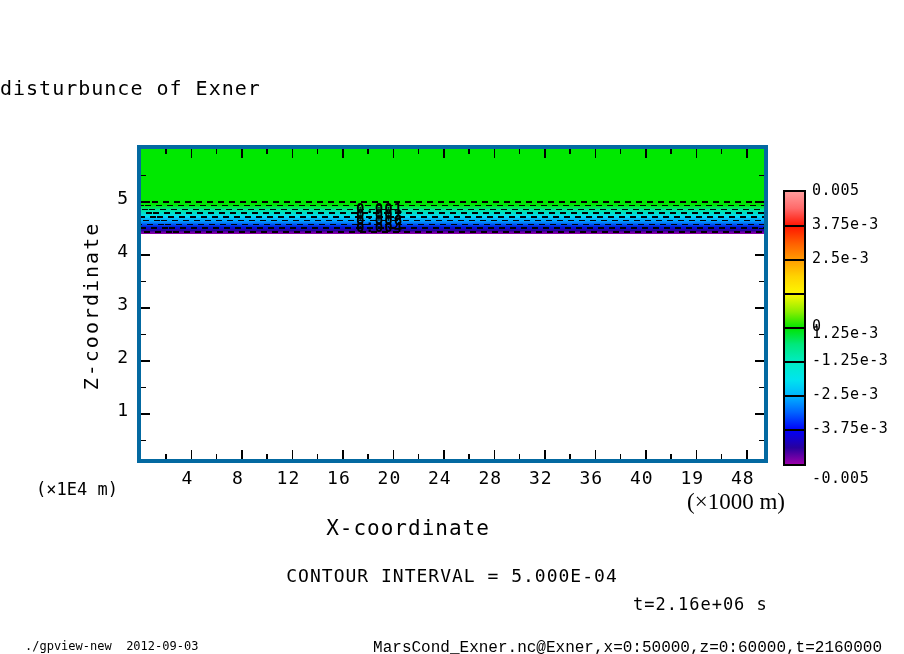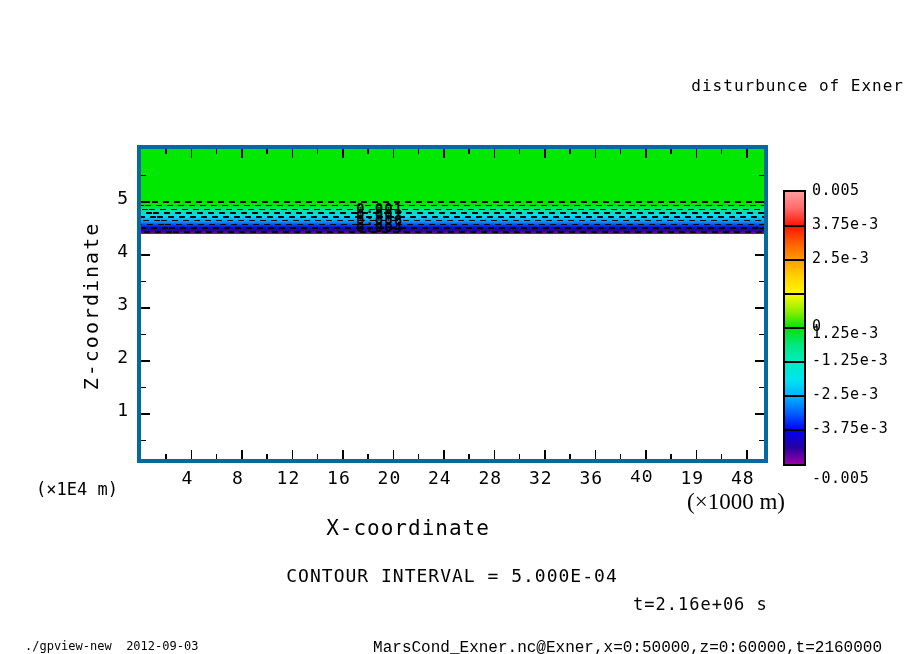--- a/index.html
+++ b/index.html
@@ -1,19 +1,19 @@
 <!DOCTYPE html>
 <html><head>
 <meta charset="utf-8">
 <style>
   html,body{margin:0;padding:0;background:#ffffff;}
   body{width:904px;height:654px;position:relative;overflow:hidden;
        font-family:"DejaVu Sans Mono","Liberation Mono",monospace;color:#000;}
   .abs{position:absolute;}
-  .title{left:0;top:76px;width:904px;text-align:right;font-size:16px;letter-spacing:1px;white-space:pre;}
+  .title{left:0;top:76px;width:904px;text-align:left;font-size:20px;letter-spacing:1px;white-space:pre;}
   .plot-frame{left:137px;top:145px;width:631px;height:318px;border:4px solid #0369a1;box-sizing:border-box;background:#ffffff;}
   .plot-inner{position:absolute;left:0;top:0;right:0;bottom:0;overflow:hidden;}
   .fill-zero{position:absolute;left:0;top:0;right:0;height:56px;}
   .grad-band{position:absolute;left:0;top:56px;right:0;height:29px;}
   .cline{position:absolute;left:0;right:0;height:1.5px;}
   .clabel{position:absolute;font-size:14px;font-weight:bold;letter-spacing:1px;line-height:11px;}
   .tick{position:absolute;background:#000;}
   .xticklabel{position:absolute;width:44px;text-align:center;font-size:18px;letter-spacing:1px;}
   .yticklabel{position:absolute;width:30px;text-align:right;font-size:18px;}
   .ylabel{left:91px;top:306px;transform:translate(-50%,-50%) rotate(-90deg);white-space:nowrap;font-size:20px;letter-spacing:2px;}
@@ -136,21 +136,21 @@
   <div id="x-tick-labels">
       <div class="abs xticklabel" style="left: 165.48px; top: 467px;">4</div>
       <div class="abs xticklabel" style="left: 215.96px; top: 467px;">8</div>
       <div class="abs xticklabel" style="left: 266.44px; top: 467px;">12</div>
       <div class="abs xticklabel" style="left: 316.92px; top: 467px;">16</div>
       <div class="abs xticklabel" style="left: 367.4px; top: 467px;">20</div>
       <div class="abs xticklabel" style="left: 417.88px; top: 467px;">24</div>
       <div class="abs xticklabel" style="left: 468.36px; top: 467px;">28</div>
       <div class="abs xticklabel" style="left: 518.84px; top: 467px;">32</div>
       <div class="abs xticklabel" style="left: 569.32px; top: 467px;">36</div>
-      <div class="abs xticklabel" style="left: 619.8px; top: 467px; font-family: Liberation Mono, monospace;">40</div>
+      <div class="abs xticklabel" style="left: 619.8px; top: 467px;">40</div>
       <div class="abs xticklabel" style="left: 670.28px; top: 467px;">19</div>
       <div class="abs xticklabel" style="left: 720.76px; top: 467px;">48</div>
     </div>
   <div id="y-tick-labels">
       <div class="abs yticklabel" style="left: 98px; top: 399px;">1</div>
       <div class="abs yticklabel" style="left: 98px; top: 346px;">2</div>
       <div class="abs yticklabel" style="left: 98px; top: 293px;">3</div>
       <div class="abs yticklabel" style="left: 98px; top: 240px;">4</div>
       <div class="abs yticklabel" style="left: 98px; top: 187px;">5</div>
     </div>

